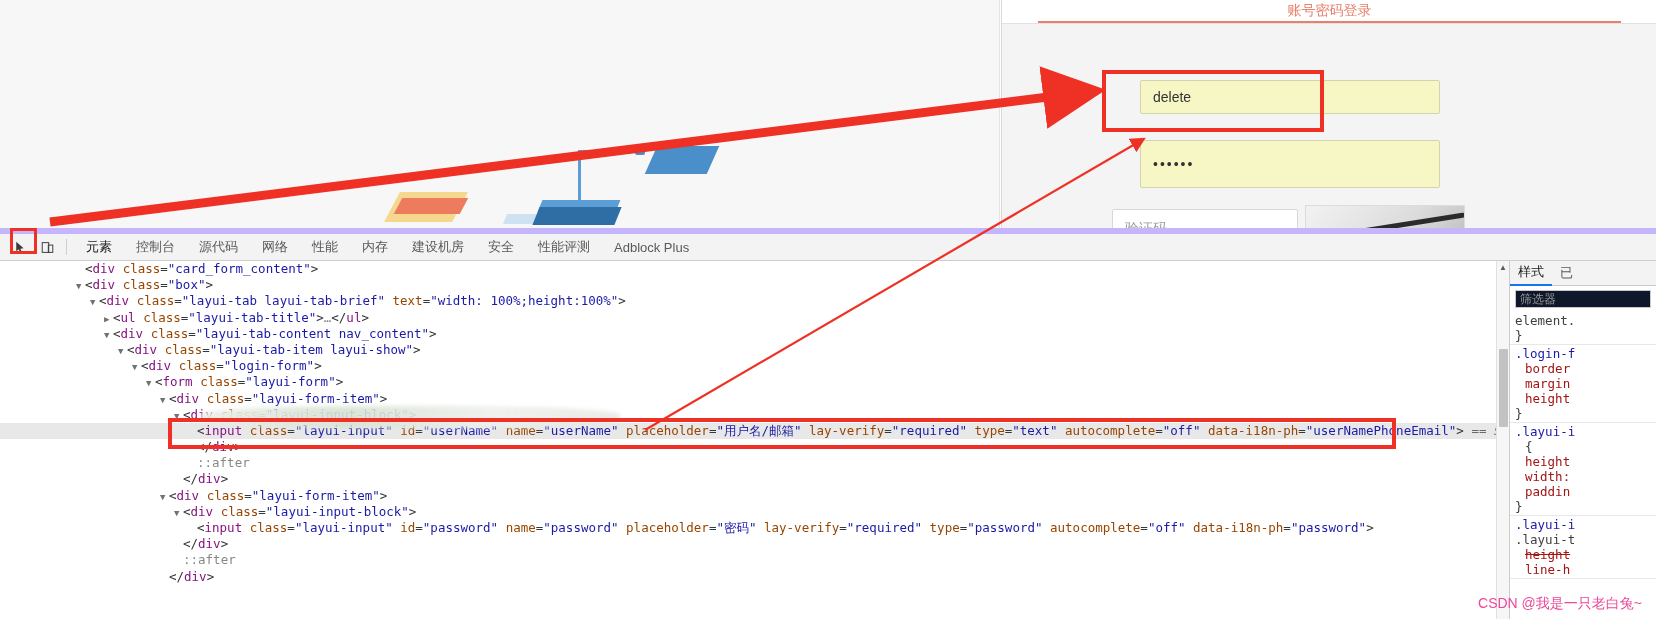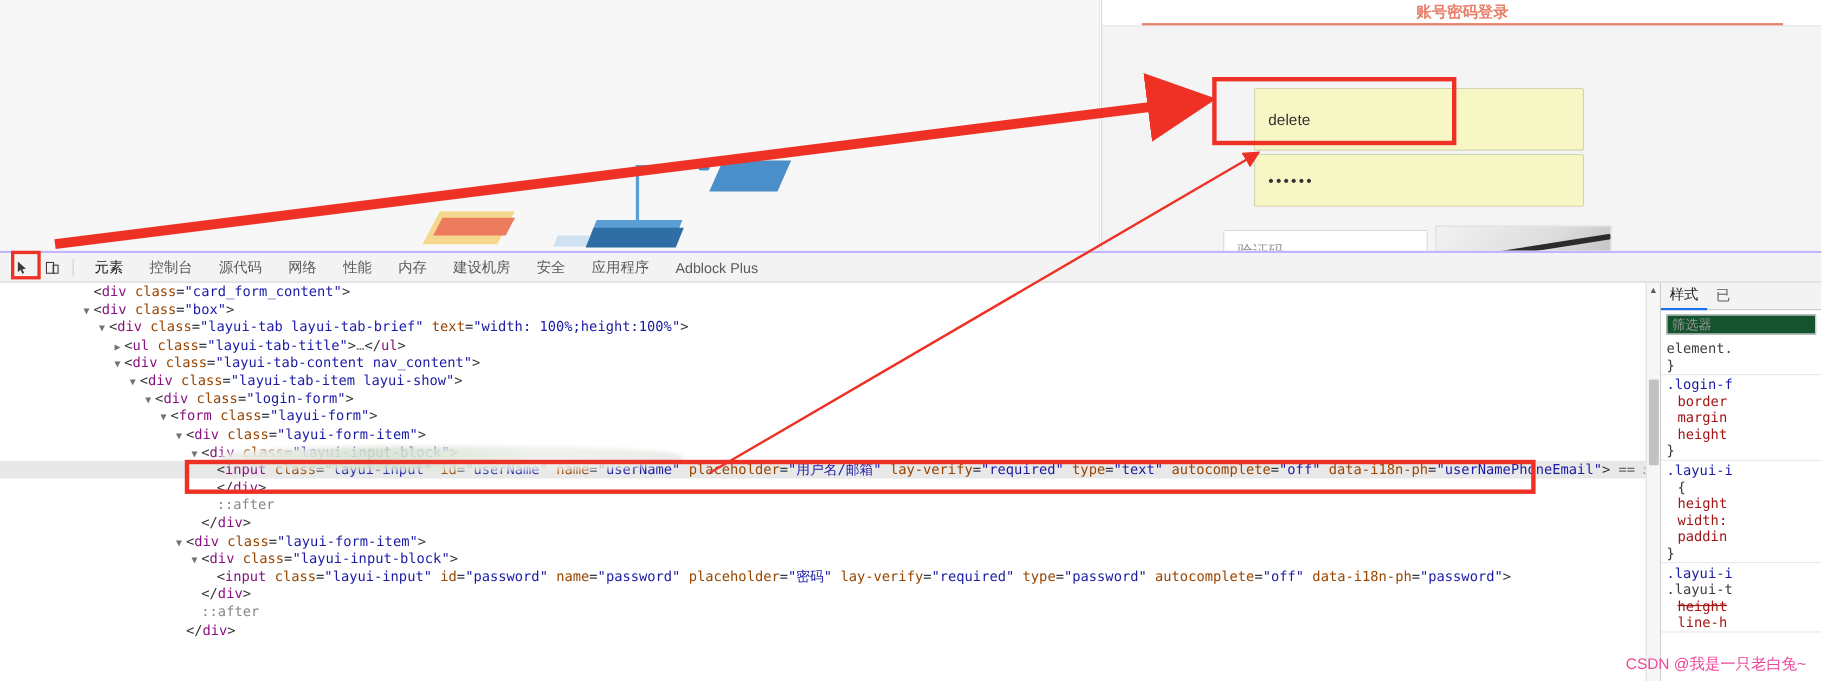--- a/index.html
+++ b/index.html
@@ -80,21 +80,20 @@
     width: 655px; height: 228px;
     background: #f4f4f4;
     border-left: 1px solid #d9d9d9;
   }
   .login-tabbar {
     position: absolute; left: 0; top: 0;
     width: 655px; height: 24px;
     background: #ffffff;
     border-bottom: 1px solid #e2e2e2;
     display: flex;
-    font-weight: bold;
   }
   .login-tab {
     flex: 1;
     text-align: center;
     font-size: 14px;
     line-height: 20px;
     color: #444;
     white-space: nowrap;
   }
   .login-tab.active { color: #e8806a; }
@@ -109,21 +108,21 @@
     background: #f7f7c6;
     border: 1px solid #d3d3b0;
     border-radius: 2px;
     font-size: 14px;
     color: #333;
     padding: 0 12px;
     display: flex;
     align-items: center;
   }
   .field-username {
-    left: 138px; top: 80px; width: 300px; height: 57px;
+    left: 138px; top: 80px; width: 300px; height: 34px;
   }
   .field-password {
     left: 138px; top: 140px; width: 300px; height: 48px;
     letter-spacing: 2px;
   }
   .field-captcha {
     position: absolute;
     left: 110px; top: 209px; width: 186px; height: 40px;
     background: #ffffff; border: 1px solid #d8d8d8; border-radius: 2px;
     font-size: 14px; color: #999; padding: 0 12px;
@@ -160,21 +159,21 @@
   }
 
   
   .arrow-svg { position: absolute; left: 0; top: 0; pointer-events: none; }
 
   
   .devtools {
     position: absolute; left: 0; top: 228px;
     width: 1656px; height: 391px;
     background: #ffffff;
-    border-top: 2px solid #c4b5fd;
+    border-top: 6px solid #c4b5fd;
   }
   .dt-toolbar {
     position: relative;
     height: 27px;
     background: #f3f3f3;
     border-bottom: 1px solid #cdcdcd;
     display: flex;
     align-items: center;
     padding-left: 6px;
   }
@@ -257,21 +256,21 @@
     border-bottom: 1px solid #cdcdcd;
     align-items: center;
     font-family: "Liberation Sans", sans-serif;
     font-size: 13px;
   }
   .styles-tab { padding: 3px 8px; color: #5a5a5a; white-space: nowrap; }
   .styles-tab.active { color: #1a1a1a; border-bottom: 2px solid #1a73e8; }
   .styles-filter {
     margin: 4px 5px; height: 18px;
     border: 1px solid #c9c9c9;
-    background: #14532d;
+    background: #0f172a;
     font-size: 12px; color: #9a9a9a;
     display: flex; align-items: center; padding-left: 4px;
     font-family: Liberation Serif, serif;
   }
   .rule { padding: 1px 0 1px 5px; border-bottom: 1px solid #e8e8e8; }
   .rule-sel { color: #1a1aa6; white-space: pre; }
   .rule-sel.gray { color: #404040; }
   .rule-line { white-space: pre; padding-left: 10px; }
   .prop { color: #a31515; }
   .prop.struck { text-decoration: line-through; color: #a31515; }
@@ -361,21 +360,21 @@
       <div class="dt-sep"></div>
       <div class="dt-tabs">
         <div class="dt-tab active"><span>元素</span></div>
         <div class="dt-tab"><span>控制台</span></div>
         <div class="dt-tab"><span>源代码</span></div>
         <div class="dt-tab"><span>网络</span></div>
         <div class="dt-tab"><span>性能</span></div>
         <div class="dt-tab"><span>内存</span></div>
         <div class="dt-tab"><span>建设机房</span></div>
         <div class="dt-tab"><span>安全</span></div>
-        <div class="dt-tab"><span>应用程序</span></div>
+        <div class="dt-tab"><span>性能评测</span></div>
         <div class="dt-tab"><span>Adblock Plus</span></div>
       </div>
     </div>
 
     <div class="dt-body">
       <div class="dom-pane" id="dom-pane">
           <div class="dom-line" style="padding-left: 76px;"><span class="tri"></span><span><span class="pk">&lt;</span><span class="tw">div</span> <span class="an">class</span><span class="eq">=</span><span class="av">"card_form_content"</span><span class="pk">&gt;</span></span></div>
           <div class="dom-line" style="padding-left: 76px;"><span class="tri">▼</span><span><span class="pk">&lt;</span><span class="tw">div</span> <span class="an">class</span><span class="eq">=</span><span class="av">"box"</span><span class="pk">&gt;</span></span></div>
           <div class="dom-line" style="padding-left: 90px;"><span class="tri">▼</span><span><span class="pk">&lt;</span><span class="tw">div</span> <span class="an">class</span><span class="eq">=</span><span class="av">"layui-tab layui-tab-brief"</span> <span class="an">text</span><span class="eq">=</span><span class="av">"width: 100%;height:100%"</span><span class="pk">&gt;</span></span></div>
           <div class="dom-line" style="padding-left: 104px;"><span class="tri">▶</span><span><span class="pk">&lt;</span><span class="tw">ul</span> <span class="an">class</span><span class="eq">=</span><span class="av">"layui-tab-title"</span><span class="pk">&gt;</span><span class="cm">…</span><span class="pk">&lt;/</span><span class="tw">ul</span><span class="pk">&gt;</span></span></div>

